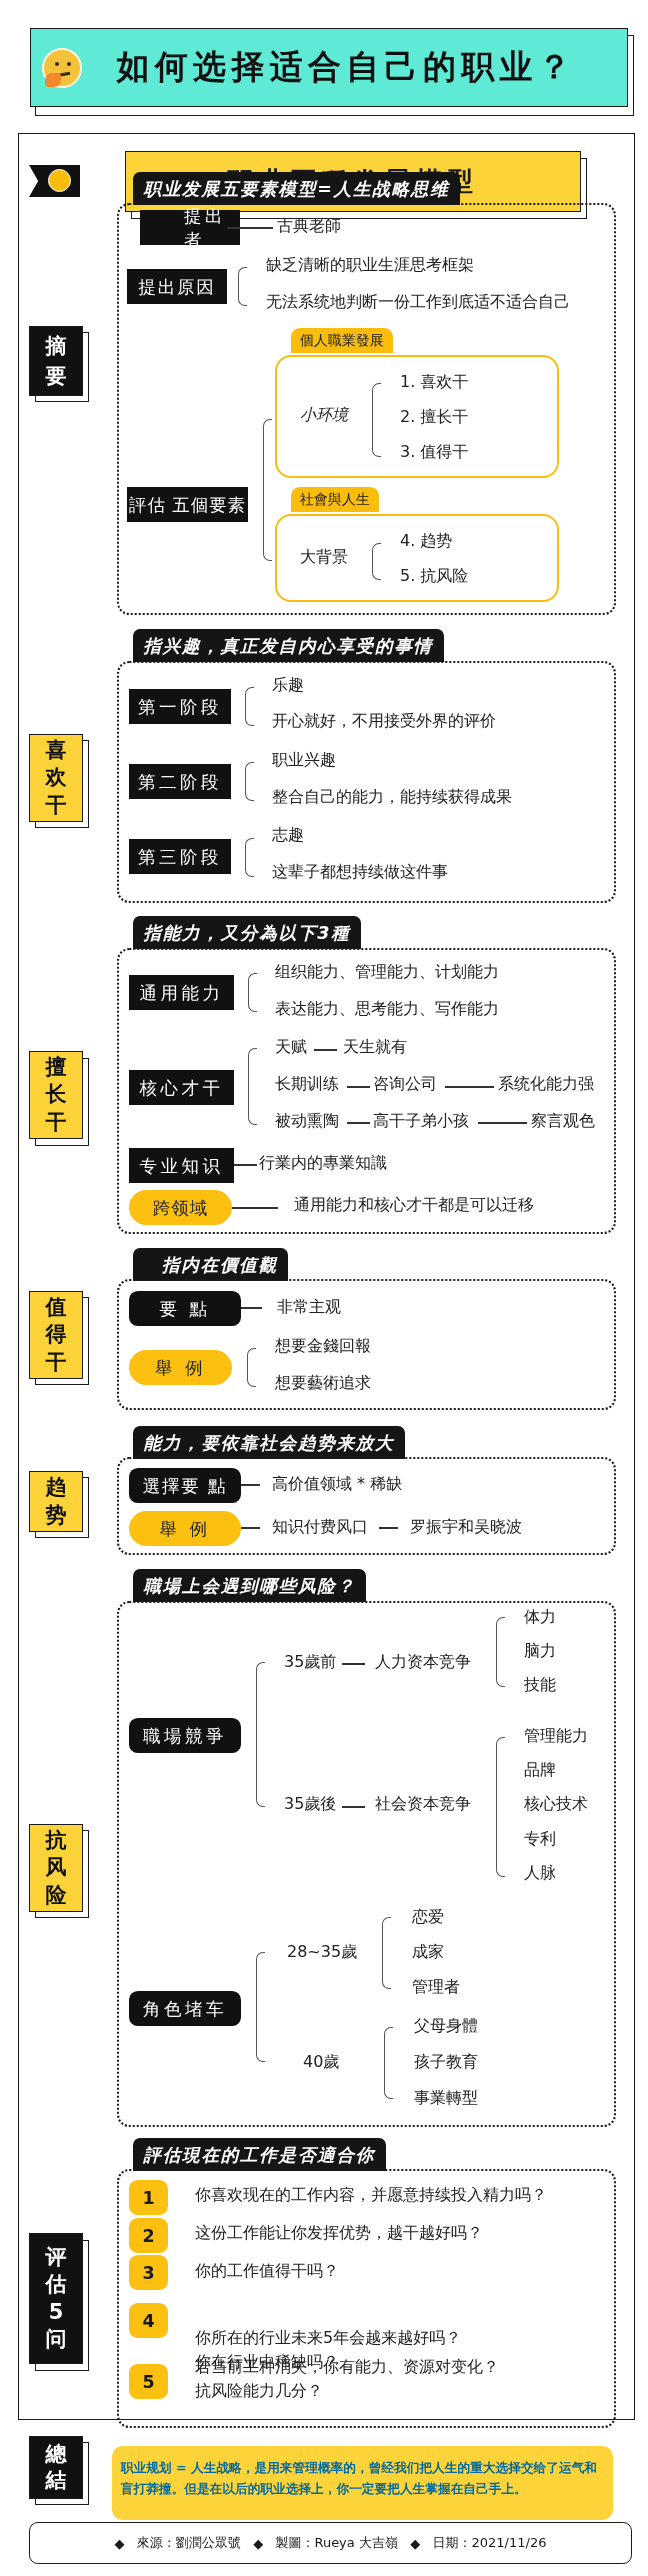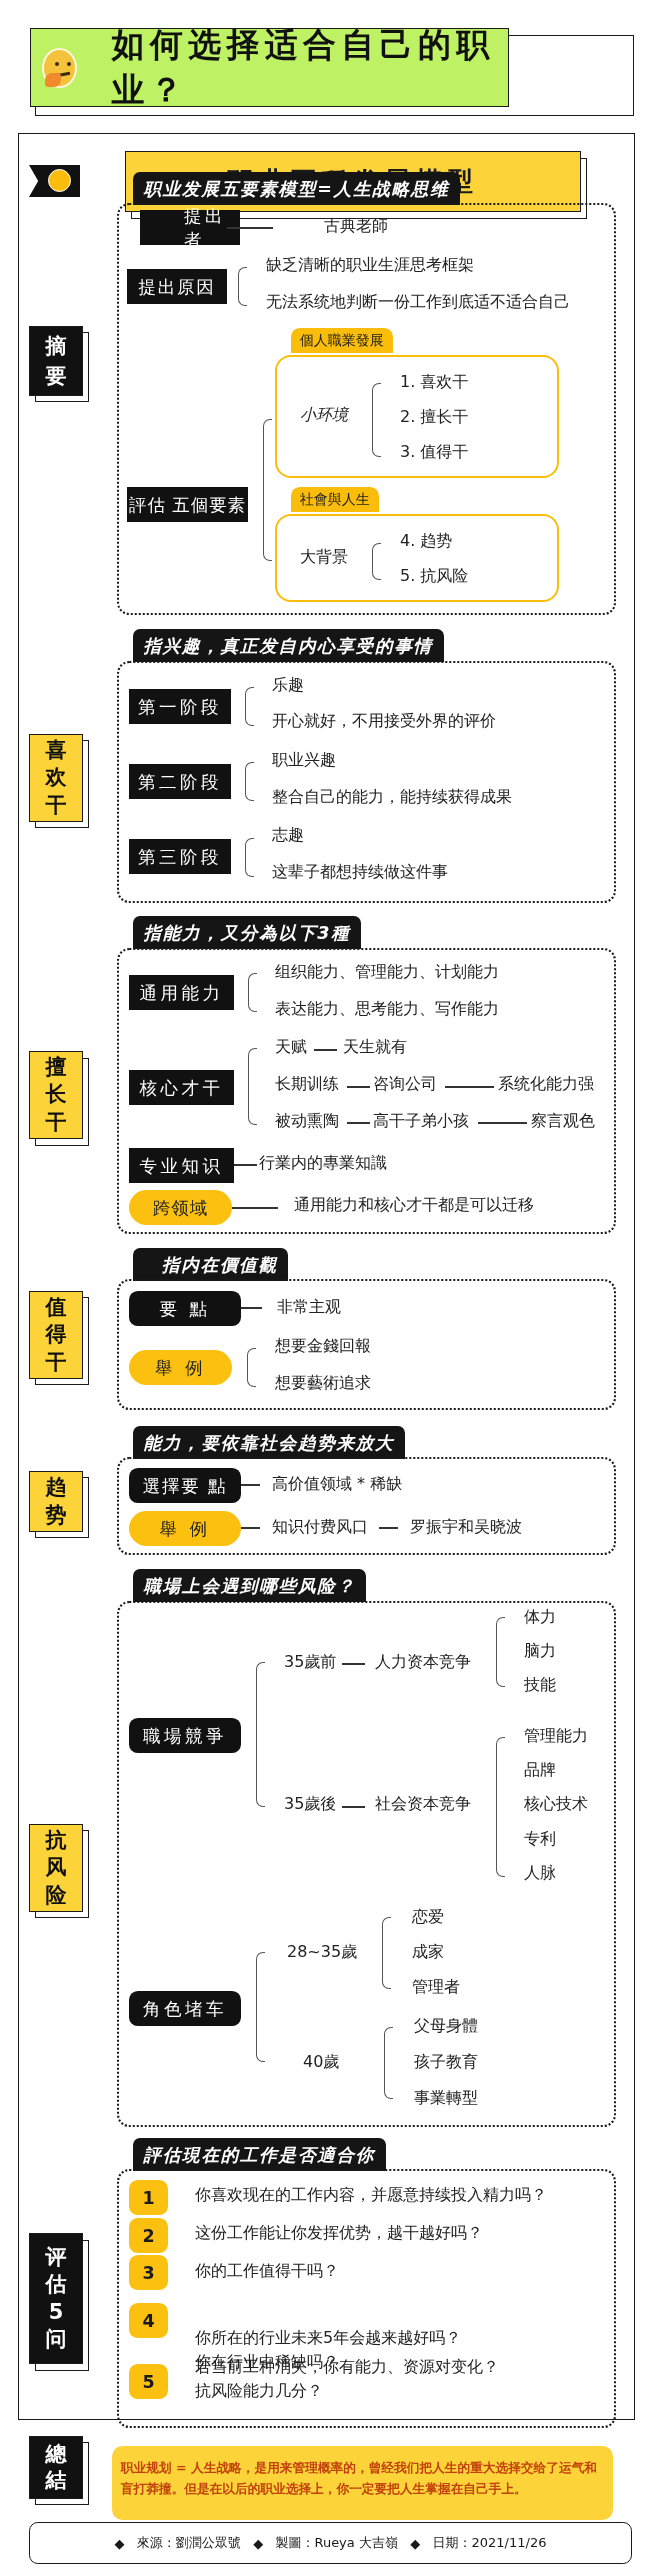--- a/index.html
+++ b/index.html
@@ -1,21 +1,21 @@
 <!DOCTYPE html>
 <html style="font-size:14px"><head>
 <meta charset="utf-8">
 <style>
   * { box-sizing: border-box; margin: 0; padding: 0; }
   body { width: 648px; height: 2576px; background: #ffffff; position: relative; overflow: hidden;
          font-family: "DejaVu Sans", "Liberation Sans", sans-serif; color: #1a1a1a; }
   .abs { position: absolute; }
   
   .title-shadow { position:absolute; left:35px; top:35px; width:599px; height:81px; background:#fff; border:1.8px solid #1a1a1a; }
-  .title-bar { position:absolute; left:30px; top:28px; width:479px; height:79px; background:#bef264; border:1.8px solid #1a1a1a;
+  .title-bar { position:absolute; left:30px; top:28px; width:598px; height:79px; background:#5eead4; border:1.8px solid #1a1a1a;
                display:flex; align-items:center; }
   .title-text { font-size:33px; font-weight:bold; letter-spacing:5.3px; color:#111; margin-left:35px; }
   .emoji { width:40px; height:40px; border-radius:50%; background:#f5c23b; border:2.6px solid #fff6dc; margin-left:10.5px; position:relative; }
   .emoji .eye { position:absolute; top:12.3px; width:4.4px; height:4.4px; background:#3a2a10; border-radius:50%; }
   .emoji .mouth { position:absolute; top:23px; left:12.3px; width:14px; height:2.6px; background:#3a2a10; transform:rotate(-10deg); }
   .emoji .hand { position:absolute; left:1.8px; top:23px; width:16px; height:14px; background:#f08a2c; border-radius:7px 3.5px 7px 3.5px; }
   
   .frame { position:absolute; left:18.4px; top:133px; width:617px; height:2287px; border:1.8px solid #1a1a1a; background:#fff; }
   .flag { position:absolute; left:29px; top:165px; width:51px; height:32px; background:#111;
           clip-path: polygon(0 0,100% 0,100% 100%,0 100%,18% 50%); }
@@ -41,21 +41,21 @@
   .txt { position:absolute; font-size:16px; color:#222; white-space:nowrap; }
   .line { position:absolute; height:1.8px; background:#333; }
   .brace { position:absolute; border:1.8px solid #555; border-right:none; border-radius:7px 0 0 7px; width:8.8px; }
   .brace::after { content:""; position:absolute; left:-7px; top:calc(50% - 3.5px); width:7px; height:7px; border-right:1.8px solid #555; border-top:1.8px solid #555; transform:rotate(45deg); display:none; }
   .ybox { position:absolute; border:2.6px solid #fbbd0b; border-radius:16px; background:#fff; }
   .ytag { position:absolute; background:#fbbd0b; font-size:14px; padding:3.5px 8.8px; border-radius:8.8px 8.8px 0 0; color:#222; }
   .num { position:absolute; left:129px; width:39px; height:35px; background:#fcc010; border-radius:8.8px; display:flex; align-items:center; justify-content:center;
          font-size:17.5px; font-weight:bold; }
   .q { position:absolute; left:195px; font-size:16px; line-height:1.5; color:#222; }
   .summary { position:absolute; left:112px; top:2457px; width:501px; height:74px; background:#fcd43a; border-radius:10.5px;
-             font-size:12.7px; font-weight:bold; line-height:1.7; padding:10.5px 8.8px; color:#c2410c; }
+             font-size:12.7px; font-weight:bold; line-height:1.7; padding:10.5px 8.8px; color:#0369a1; }
 </style>
 </head>
 <body>
 
 <div class="title-shadow"></div>
 <div class="title-bar">
   <div class="emoji">
     <span class="eye" style="left:11.4px"></span>
       <span class="eye" style="left:23px"></span>
     <span class="mouth"></span>
@@ -73,21 +73,21 @@
 
 <div class="tab" style="top:172px;">职业发展五要素模型=人生战略思维</div>
 <div class="dotbox" style="top:203px;height:412px;"></div>
 <div class="side-shadow" style="top:332px;height:70px;"></div>
 <div class="side black" style="top:326px;height:70px;">
   <span>摘</span>
     <span>要</span>
 </div>
 <div class="node black" style="left:140px;top:210px;width:100px;height:35px;padding-left:44px;">提出者</div>
 <div class="line" style="left:227px;top:227px;width:46px;"></div>
-<div class="txt" style="left:277px;top:216px;margin-left:47px;">古典老師</div>
+<div class="txt" style="left:277px;top:216px;">古典老師</div>
 <div class="node black" style="left:127px;top:269px;width:100px;height:35px;letter-spacing:1.8px;">提出原因</div>
 <div class="brace" style="left:238px;top:267px;height:39px;"></div>
 <div class="txt" style="left:266px;top:255px;">缺乏清晰的职业生涯思考框架</div>
 <div class="txt" style="left:266px;top:292px;">无法系统地判断一份工作到底适不适合自己</div>
 
 <div class="node black" style="left:127px;top:487px;width:121px;height:35px;letter-spacing:0.9px;">評估 五個要素</div>
 <div class="brace" style="left:263px;top:419px;height:142px;"></div>
 
 <div class="ytag" style="left:291px;top:328px;">個人職業發展</div>
 <div class="ybox" style="left:275px;top:355px;width:284px;height:123px;"></div>

